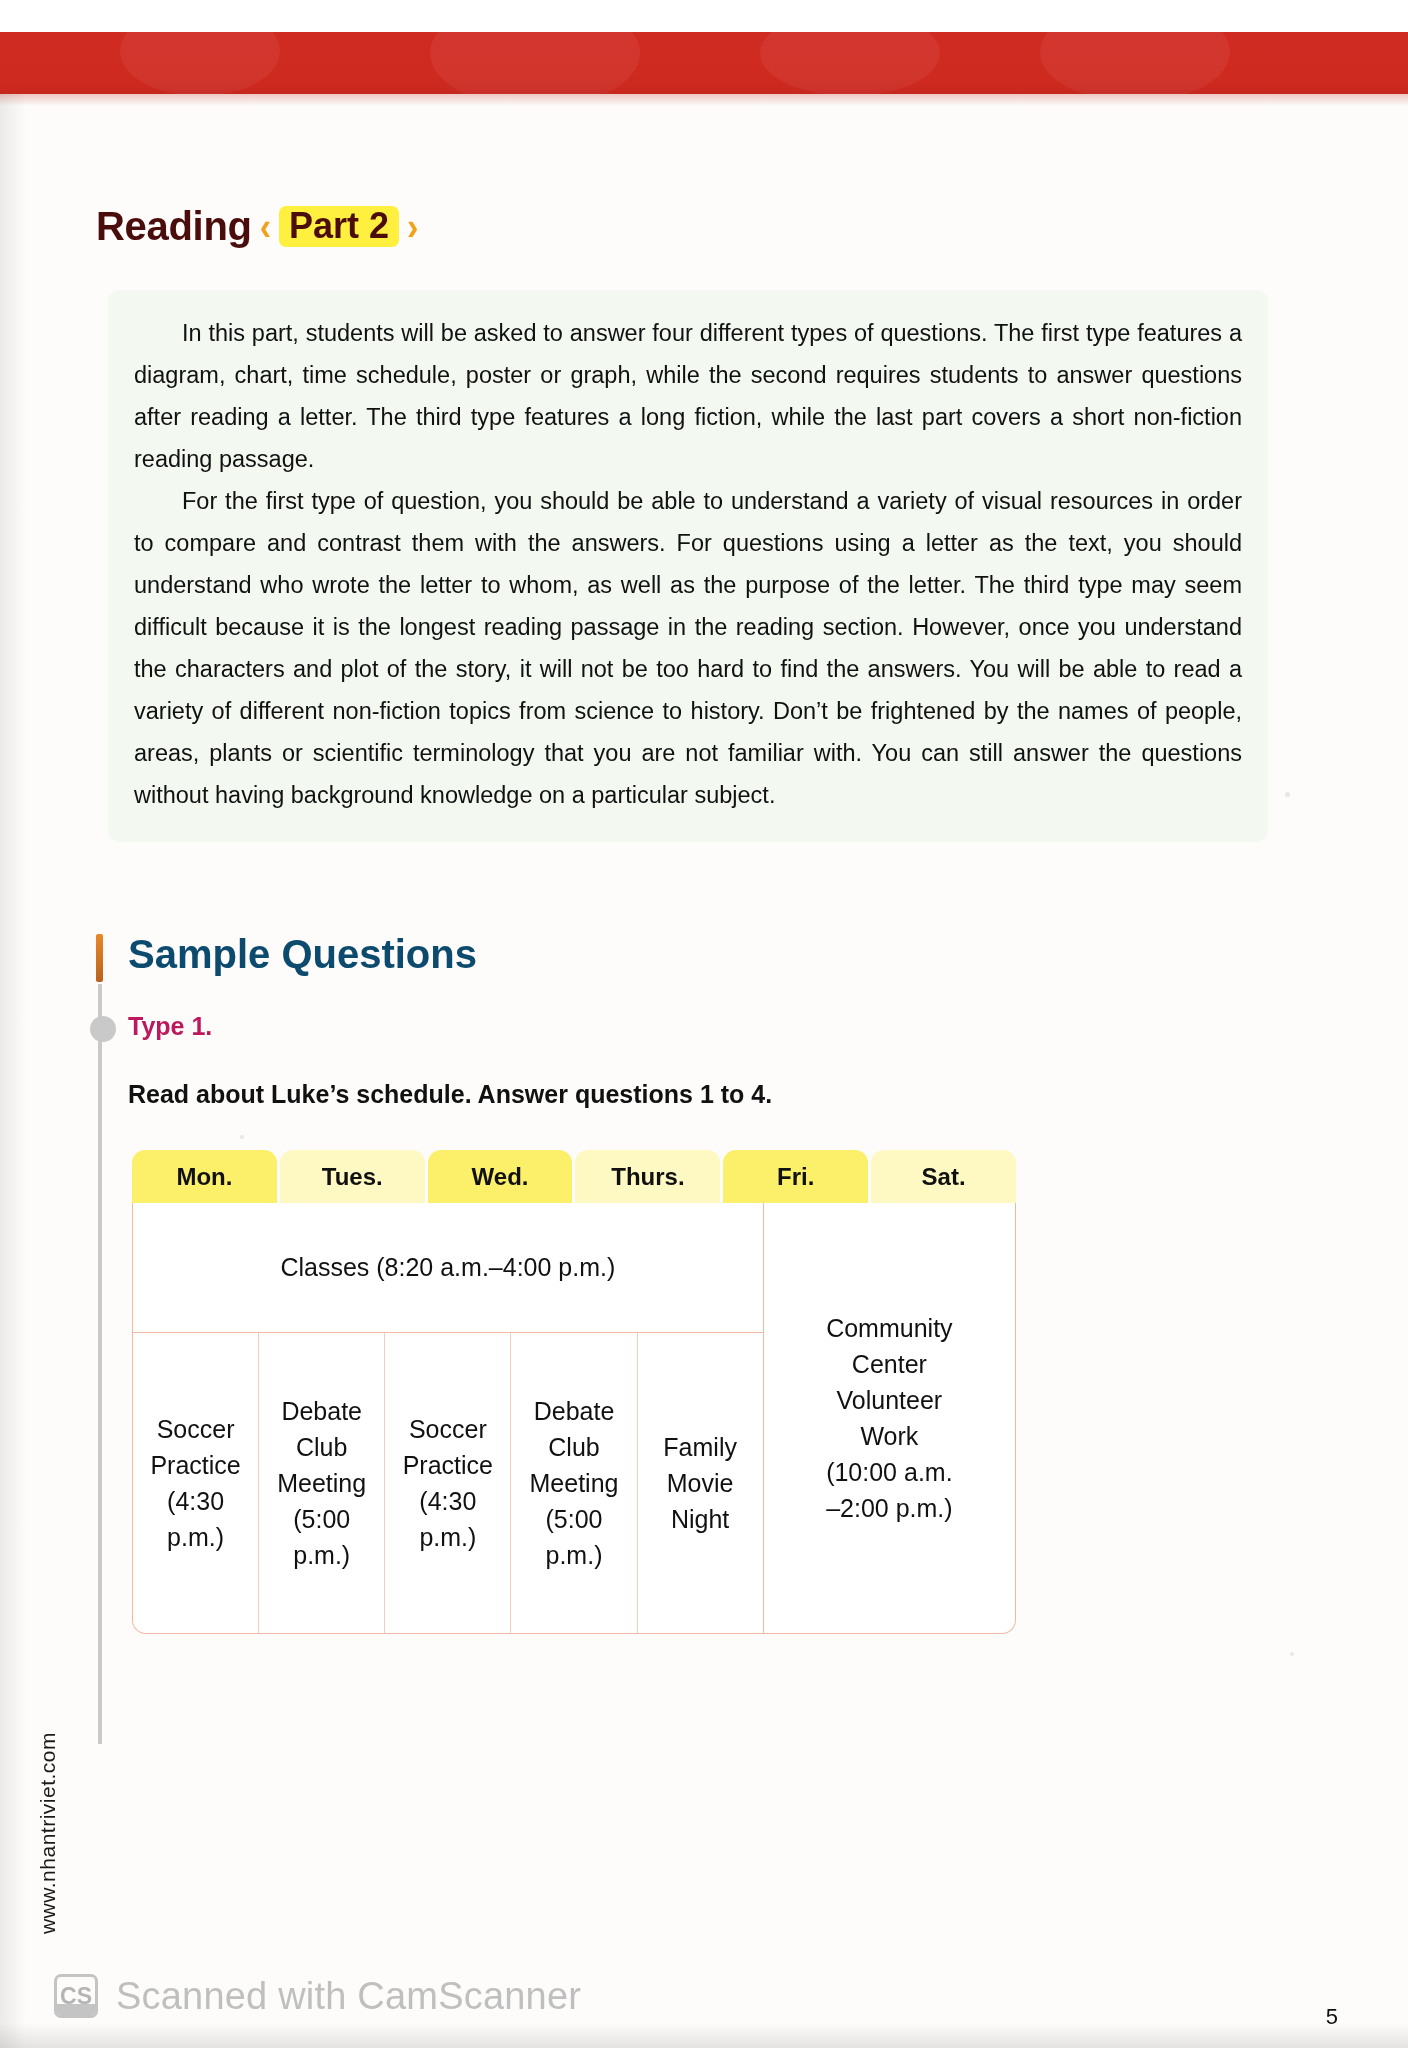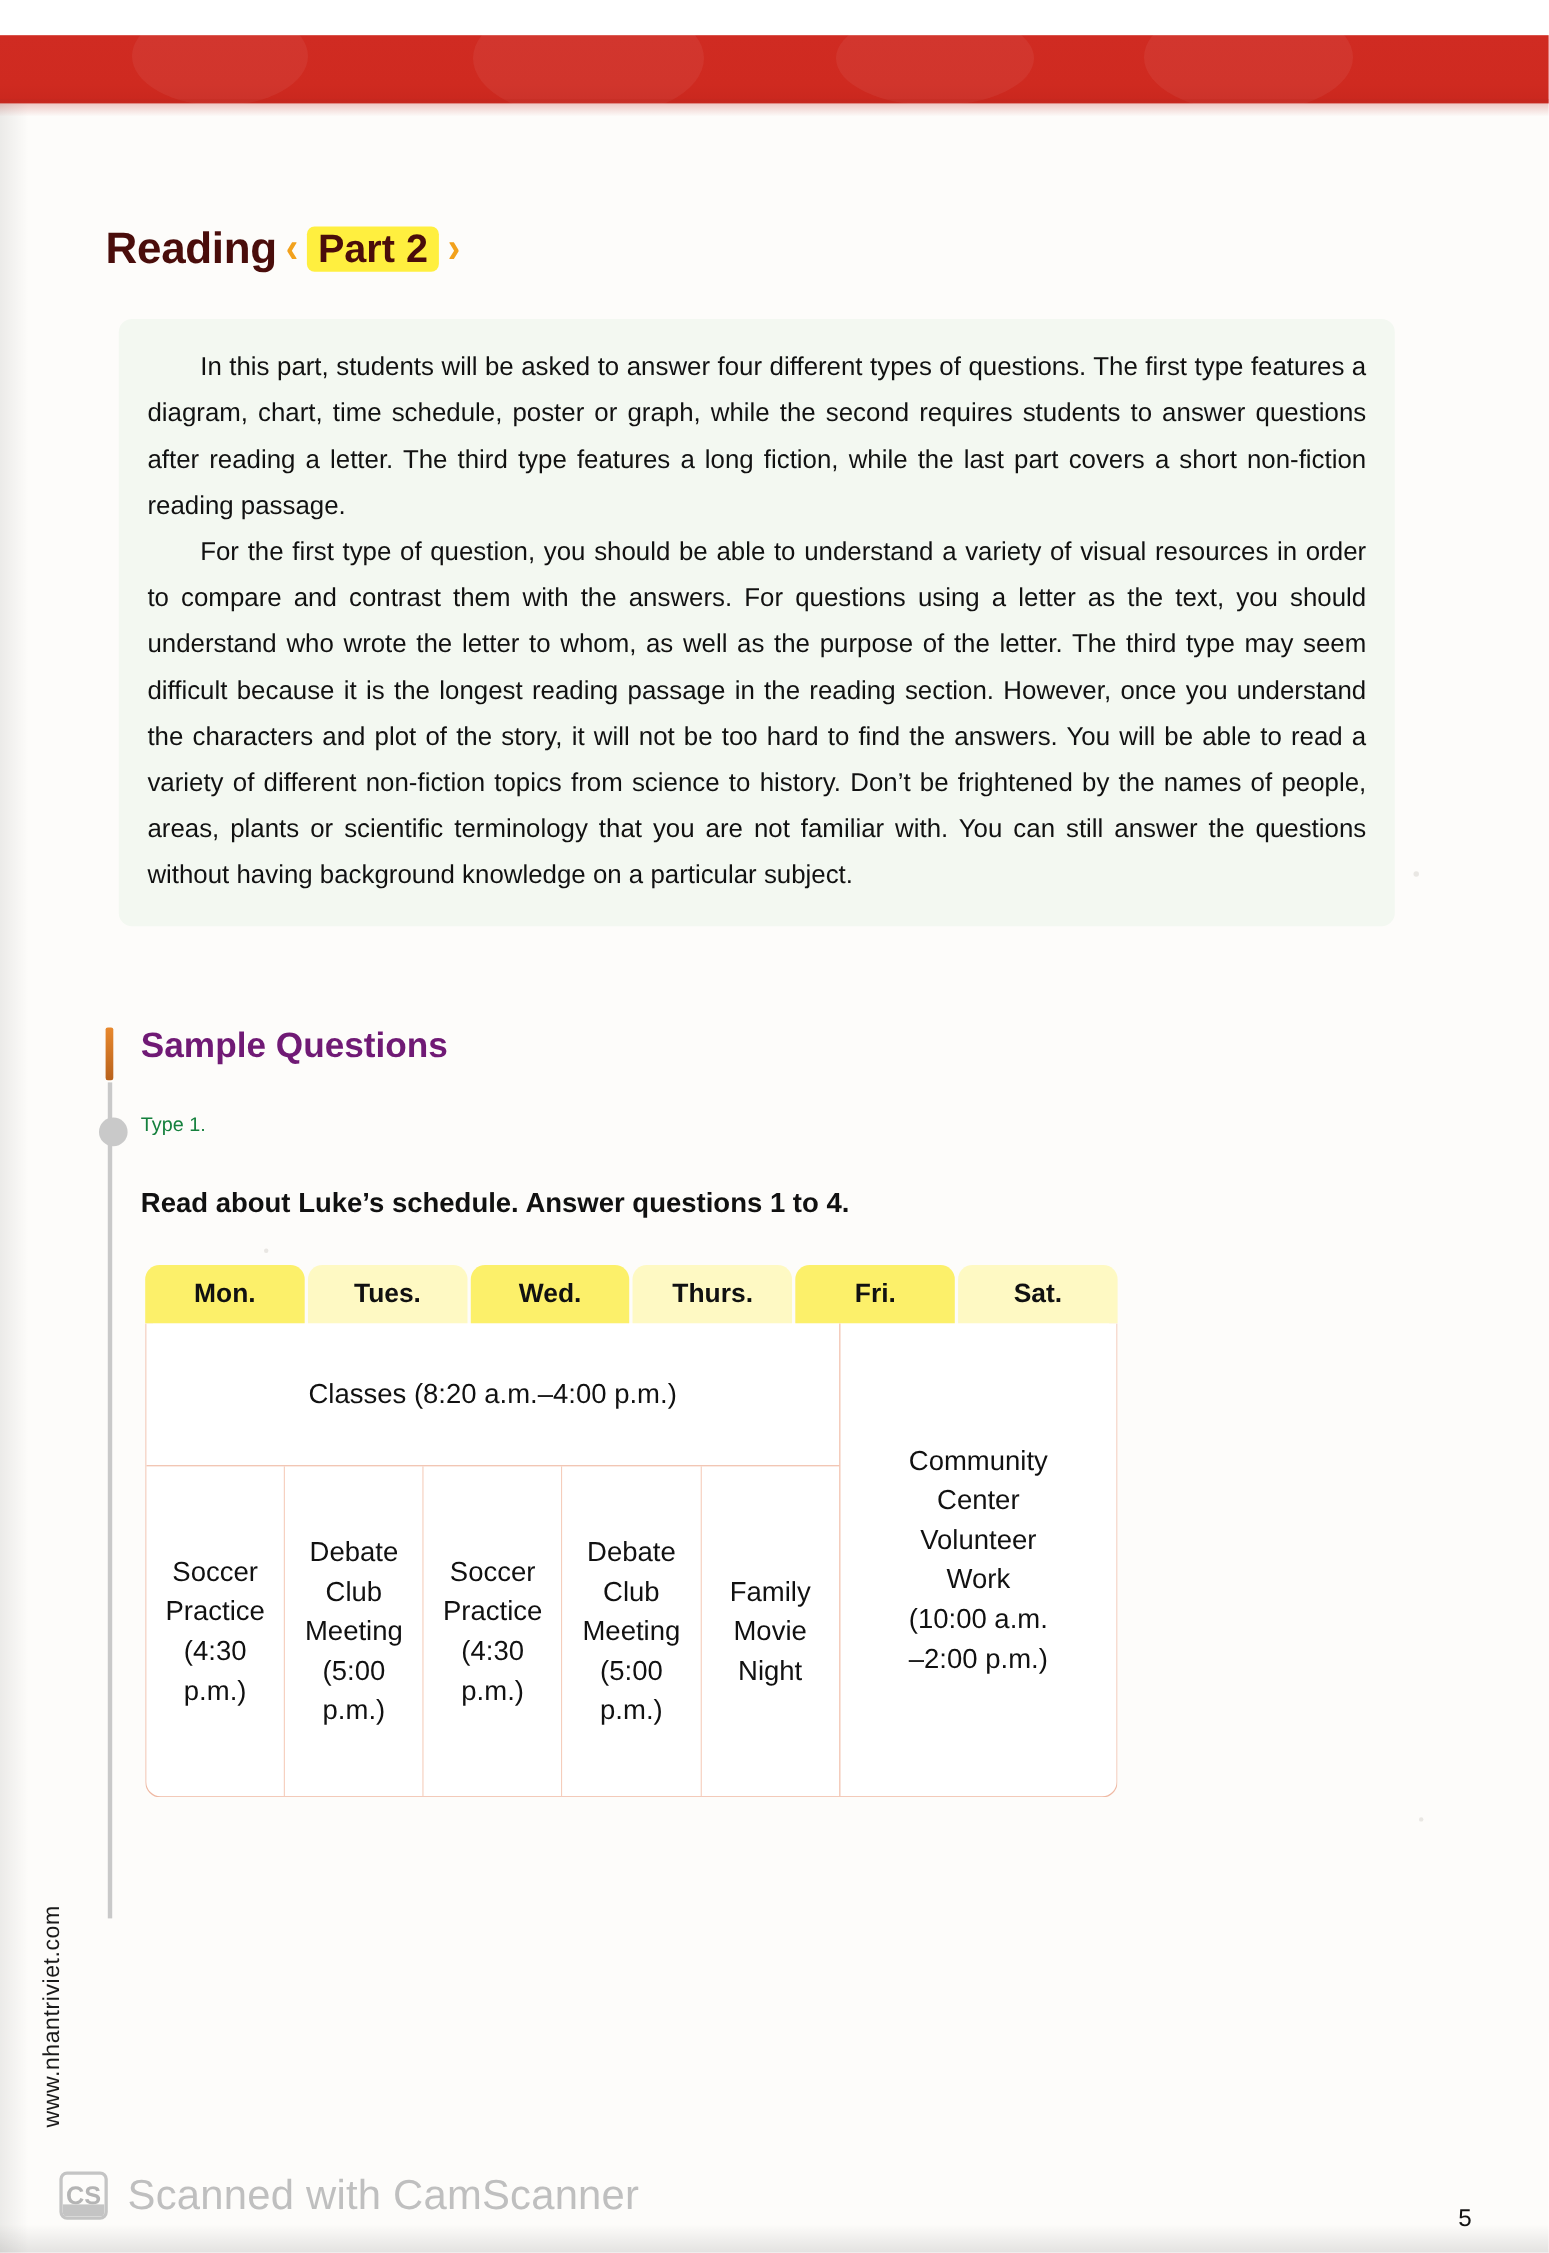--- a/index.html
+++ b/index.html
@@ -140,31 +140,31 @@
     left: -6px;
     top: 84px;
     width: 26px; height: 26px;
     border-radius: 50%;
     background: #c9c9c9;
   }
   .sq-title {
     position: absolute;
     left: 32px;
     top: 0;
-    font-size: 32px;
-    font-weight: bold;
-    color: #701a75;
+    font-size: 40px;
+    font-weight: bold;
+    color: #0c4a6e;
   }
   .type-label {
     position: absolute;
     left: 32px;
     top: 80px;
-    font-size: 18px;
-    font-weight: normal;
-    color: #15803d;
+    font-size: 25px;
+    font-weight: bold;
+    color: #be185d;
   }
   .read-line {
     position: absolute;
     left: 32px;
     top: 148px;
     font-size: 25px;
     font-weight: bold;
     color: #111;
   }
 

